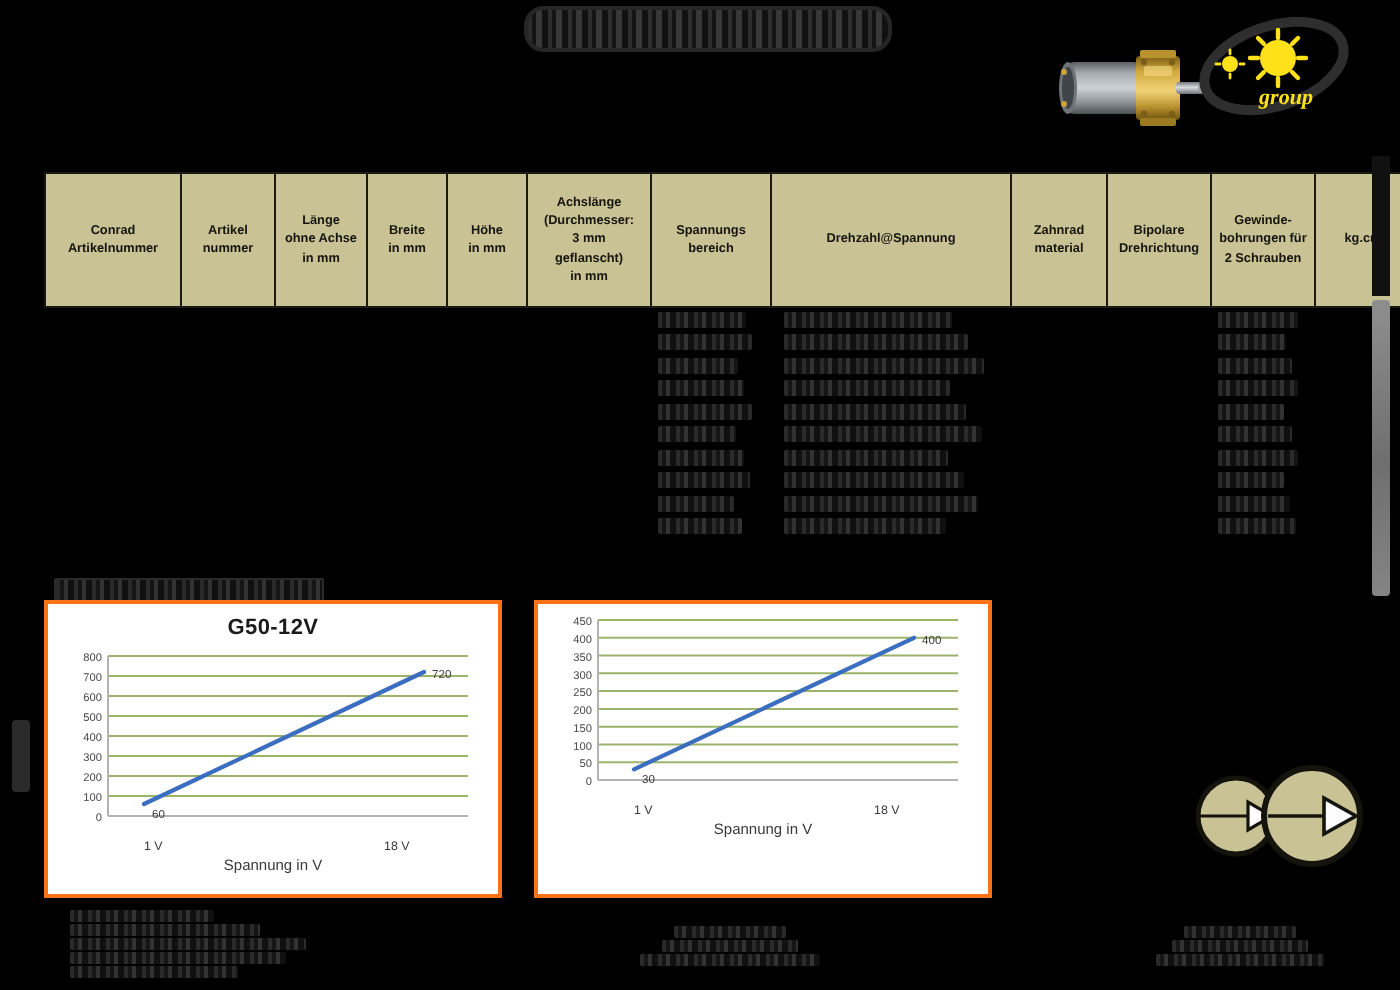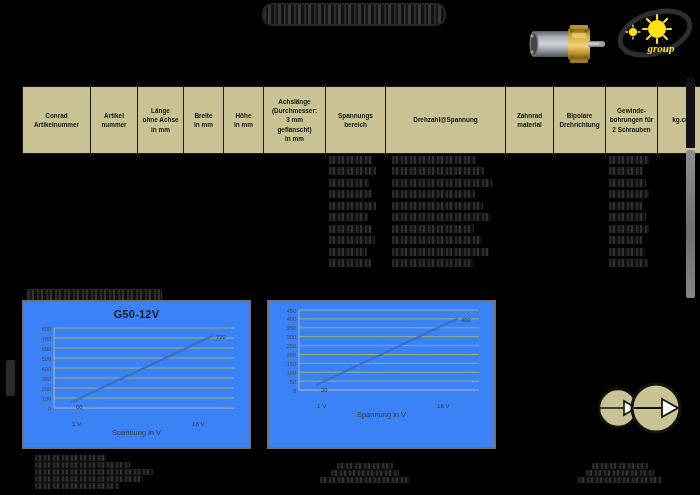--- a/index.html
+++ b/index.html
@@ -25,21 +25,21 @@
   #doc-title{
     position:absolute;left:262px;top:3px;width:180px;height:19px;
     border:2px solid #262626;border-radius:10px;
     background:repeating-linear-gradient(90deg,#2e2e2e 0 2px,#141414 2px 4px,#383838 4px 7px,#111 7px 10px);
   }
 
   
   #motor-photo{position:absolute;left:520px;top:14px;width:85px;height:62px;}
 
   
-  #brand-logo{position:absolute;left:615px;top:2px;width:80px;height:62px;}
+  #brand-logo{position:absolute;left:597px;top:2px;width:80px;height:62px;}
 
   
   #spec-table{
     position:absolute;left:22px;top:86px;width:660px;
     border-collapse:collapse;table-layout:fixed;
   }
   #spec-table th{
     background:#c9c295;
     border:1px solid #1a1a14;
     color:#15150e;
@@ -55,22 +55,22 @@
     border:0;
     background:#000;
     height:11.5px;
     padding:0;
     vertical-align:middle;
   }
   #spec-table td .redact{height:8px;margin:0 2px;}
 
   
   .chart-card{
-    position:absolute;background:#3b82f6;
-    border:2px solid #737373;
+    position:absolute;background:#ffffff;
+    border:2px solid #f97316;
   }
   #chart-left{left:22px;top:300px;width:225px;height:145px;}
   #chart-right{left:267px;top:300px;width:225px;height:145px;}
   .chart-title{
     text-align:center;font-size:11px;font-weight:bold;color:#1b1b1b;
     margin-top:6px;letter-spacing:.2px;
   }
   .plot-wrap{position:relative;margin:4px 6px 0 4px;height:96px;}
   .chart-svg{display:block;}
   .x-caption{

